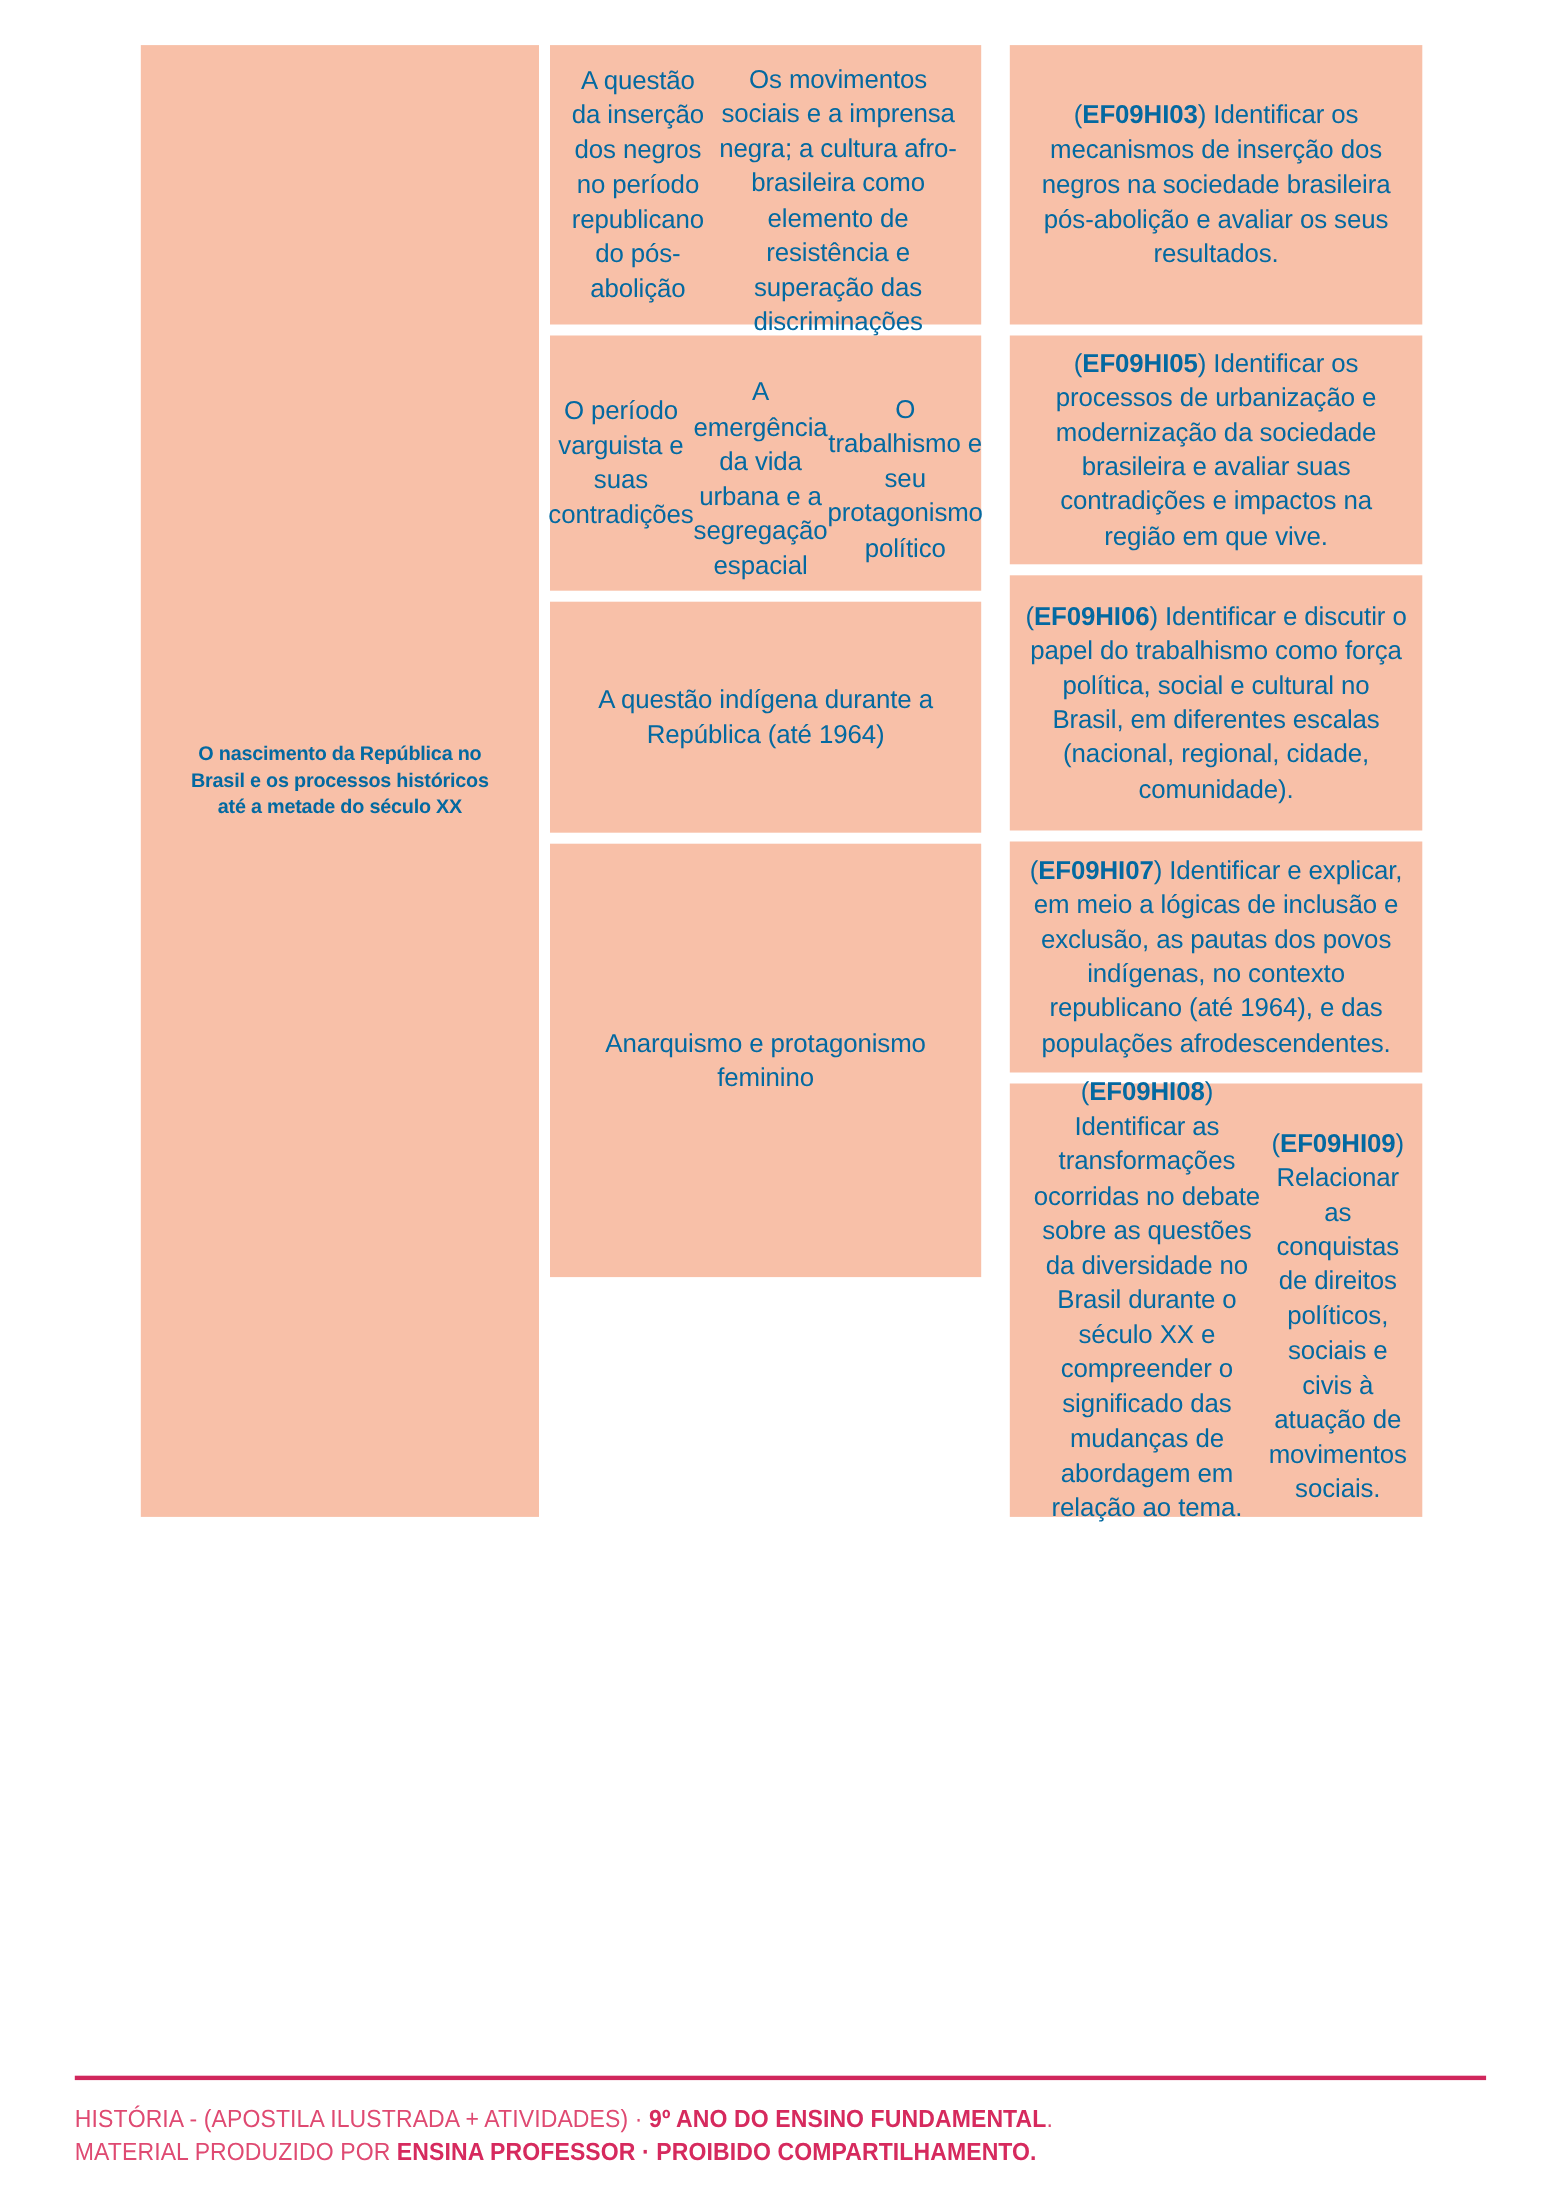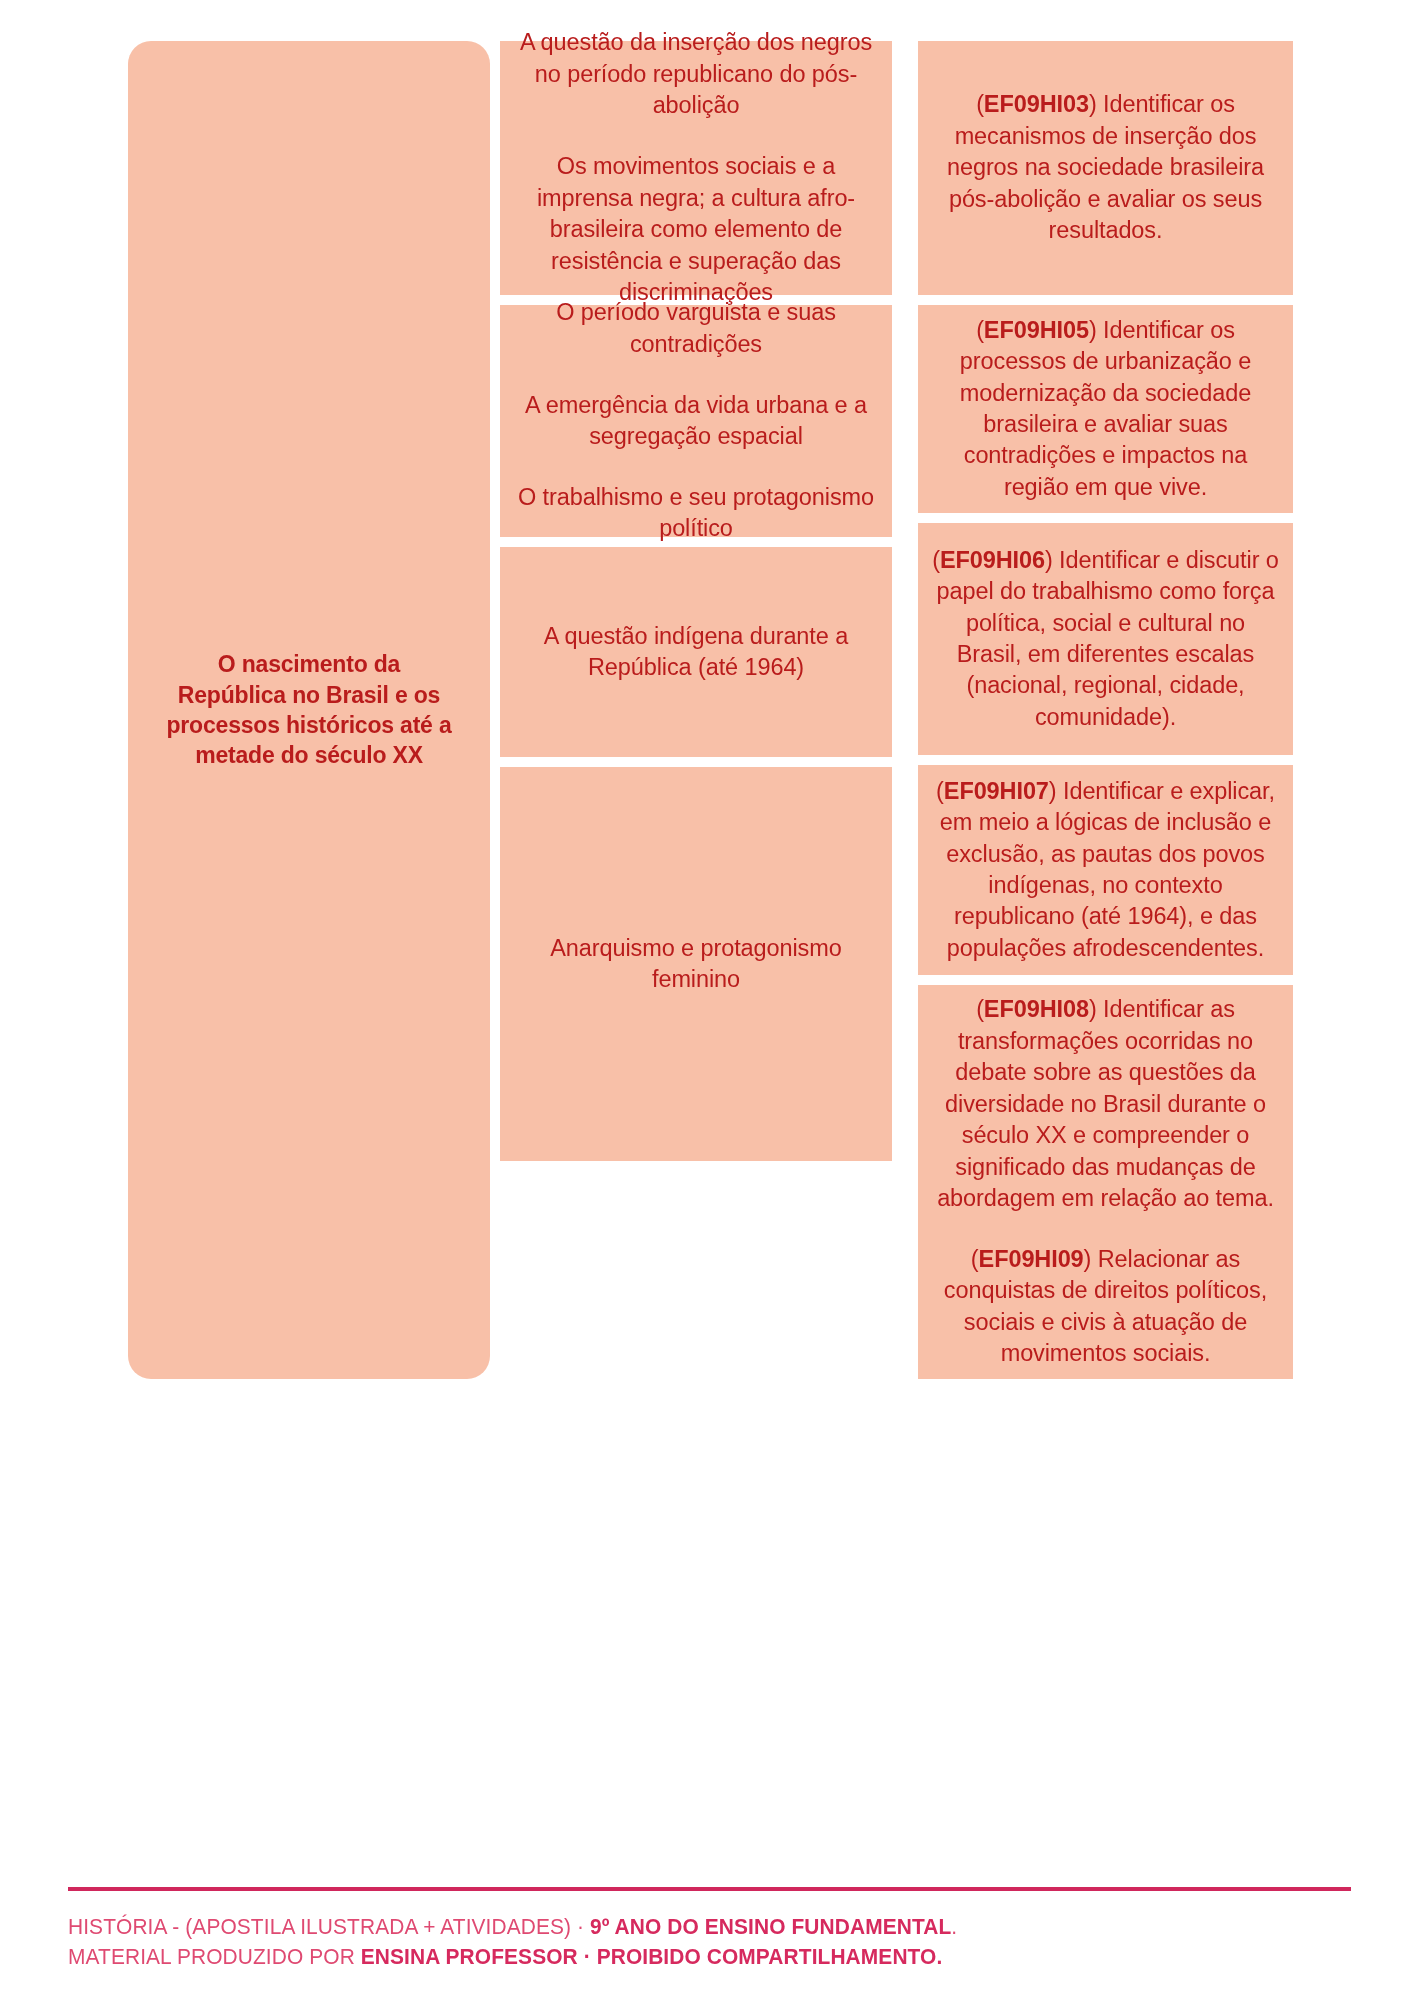--- a/index.html
+++ b/index.html
@@ -50,37 +50,36 @@
     width: 391px;
     flex: 0 0 391px;
     display: flex;
     flex-direction: column;
     gap: 10px;
     padding-left: 16px;
   }
 
   .cell {
     background: #F8C0A8;
-    color: #b91c1c;
+    color: #0369a1;
     text-align: center;
     display: flex;
-    flex-direction: column;
+    flex-direction: row;
     align-items: center;
     justify-content: center;
     padding: 16px 14px;
   }
 
   .cell-unit {
     flex: 1 1 auto;
     font-weight: bold;
-    font-size: 23px;
+    font-size: 18px;
     line-height: 1.32;
     letter-spacing: -0.2px;
     padding: 20px 38px;
-    border-radius: 23px;
   }
 
   .cell-body {
     font-size: 23.5px;
     line-height: 1.34;
     letter-spacing: -0.1px;
   }
 
   .cell p { margin: 0; }
   .cell p + p { margin-top: 1.25em; }

